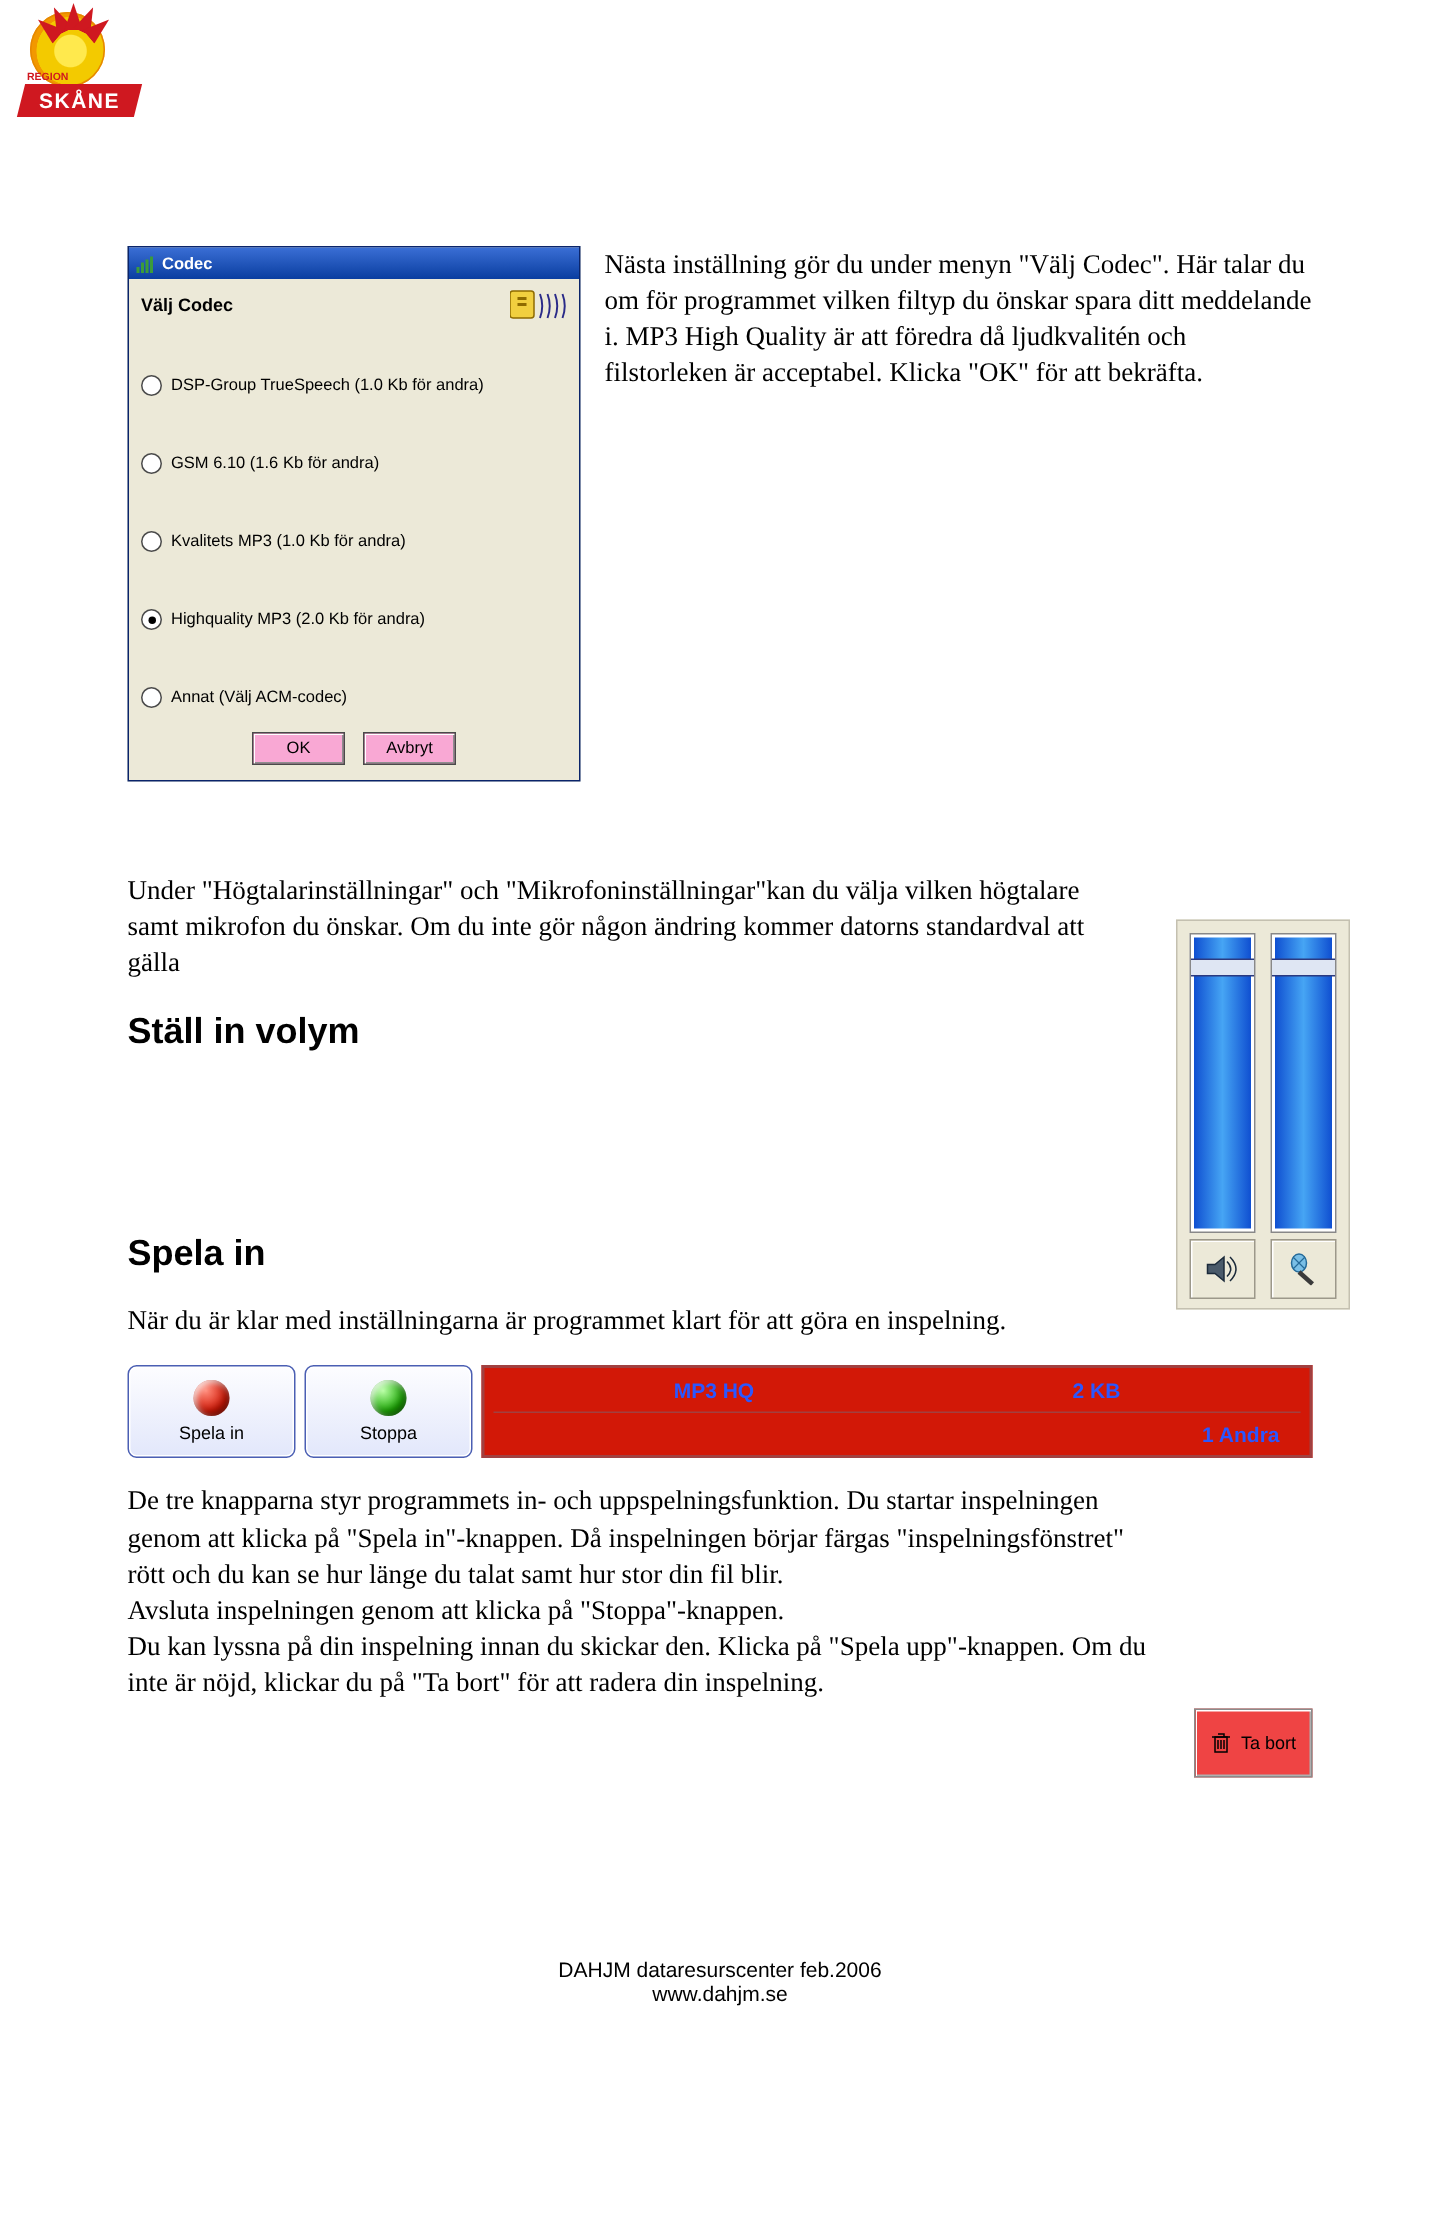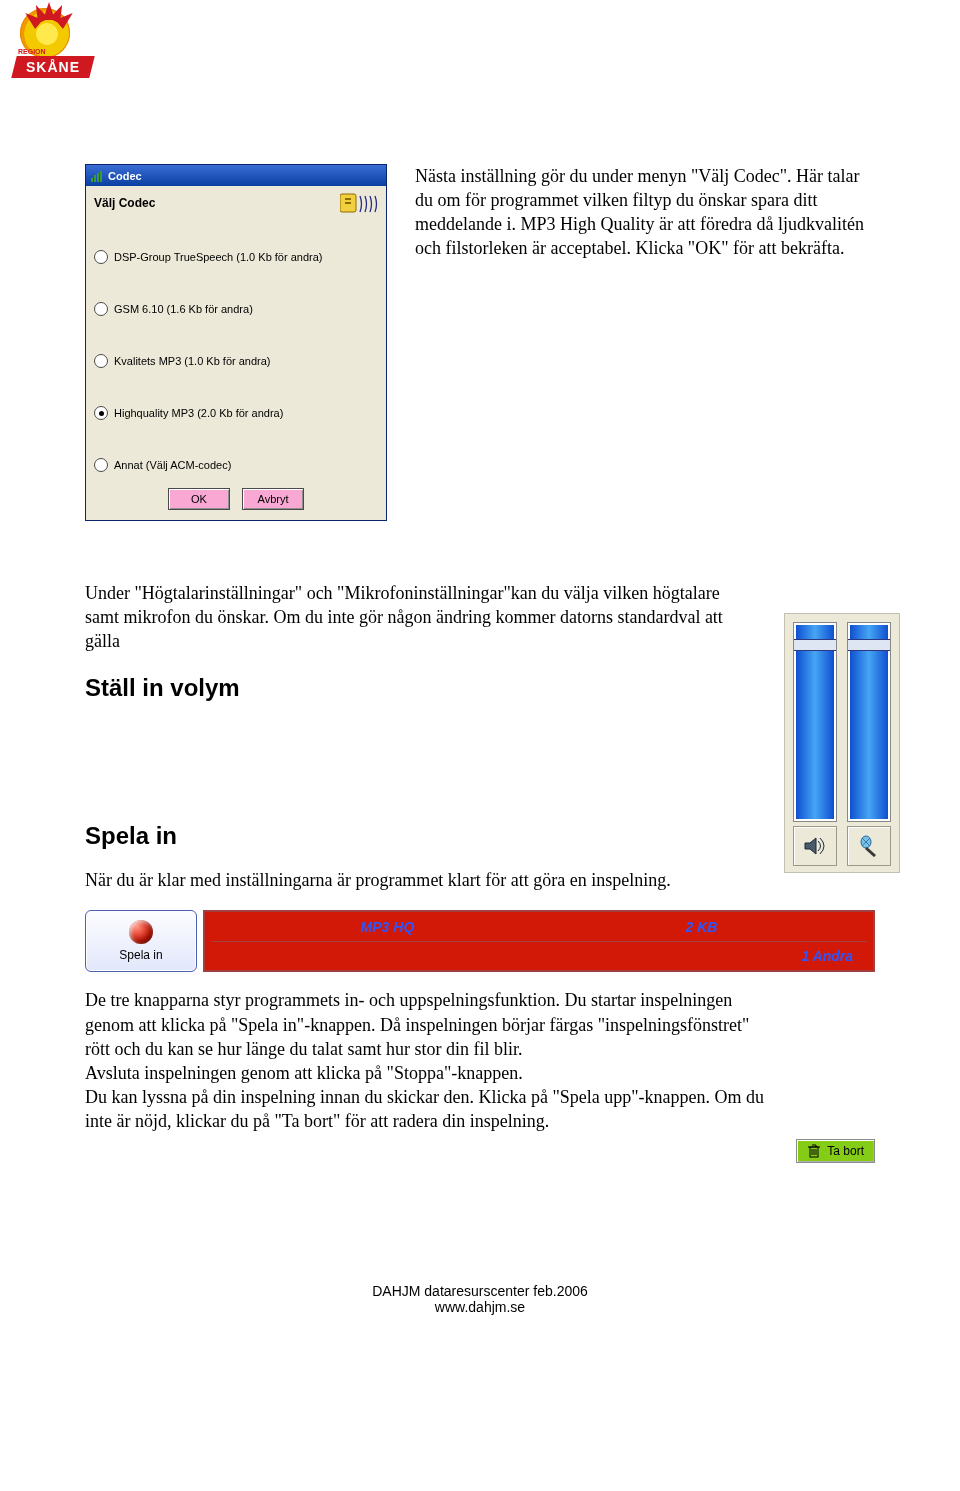--- a/index.html
+++ b/index.html
@@ -20,21 +20,21 @@
   .r5{transform:translateX(-6px) rotate(50deg);}
   .skane-bar{position:absolute;left:0;top:48px;width:78px;height:22px;background:#cf1820;
              color:#fff;font-weight:bold;font-size:14px;text-align:center;line-height:22px;
              transform:skewX(-14deg);letter-spacing:1px;}
   .skane-bar span{display:block;transform:skewX(14deg);}
   .region{position:absolute;left:4px;top:40px;font-size:7px;color:#cf1820;font-weight:bold;}
 
   .page{padding:86px 85px 20px 85px;position:relative;}
 
   
-  .codec-area{display:flex;gap:28px;align-items:flex-start;margin-bottom:60px;}
+  .codec-area{display:flex;gap:16px;align-items:flex-start;margin-bottom:60px;}
   .codec-dlg{
     width:300px;border:1px solid #0a246a;background:#ece9d8;font-size:11px;
     font-family:Tahoma,Arial,sans-serif;
   }
   .titlebar{
     height:21px;background:linear-gradient(#3a6ed5,#0a3ea0);color:#fff;
     display:flex;align-items:center;padding:0 4px;font-size:11px;font-weight:bold;
   }
   .titlebar svg{margin-right:4px;}
   .codec-body{padding:6px 8px 10px 8px;}
@@ -75,25 +75,25 @@
   .circ{width:24px;height:24px;border-radius:50%;
         box-shadow:inset -3px -3px 6px rgba(0,0,0,.35),inset 2px 2px 4px rgba(255,255,255,.8);}
   .c-red{background:radial-gradient(circle at 35% 30%,#ff8b7a,#d21907 60%,#7e0b00);}
   .c-green{background:radial-gradient(circle at 35% 30%,#b7ffa4,#1eaa06 60%,#0b5d00);}
   .play{width:0;height:0;border-top:12px solid transparent;border-bottom:12px solid transparent;
         border-left:20px solid #1867e0;filter:drop-shadow(1px 1px 1px rgba(0,0,0,.4));}
   .statbox{flex:1;border:2px solid #a14040;background:#d21807;color:#fff;font-size:14px;
            display:flex;flex-direction:column;}
   .statrow{flex:1;display:flex;align-items:center;justify-content:space-around;padding:0 20px;}
   .statbox hr{border:none;border-top:1px solid #a14040;margin:0 6px;}
-  .blue{color:#2b57ff;font-weight:bold;font-style:italic;}
+  .blue{color:#2b57ff;font-weight:bold;}
 
   
   .delbtn{display:inline-flex;align-items:center;gap:6px;border:1px solid #8b8b8b;
-          background:#84cc16;padding:3px 10px;font-size:12px;float:right;margin-top:6px;
+          background:#ef4444;padding:14px 10px;font-size:12px;float:right;margin-top:6px;
           box-shadow:inset 1px 1px 0 #fff,inset -1px -1px 0 #b0b0b0;}
   .clearfix::after{content:"";display:block;clear:both;}
 
   .footer{text-align:center;font-size:14px;margin-top:120px;font-family:Arial;}
 </style>
 </head>
 <body>
 
 <div class="logo">
   <div class="sun"></div>
@@ -201,20 +201,24 @@
 
   <div style="margin-top:120px;">
     <h2>Spela in</h2>
     <p class="serif">När du är klar med inställningarna är programmet klart för att göra en inspelning.</p>
 
     <div class="recbar">
       <div class="recbtn">
         <div class="circ c-red"></div>
         <span>Spela in</span>
       </div>
+      <div class="recbtn">
+        <div class="circ c-green"></div>
+        <span>Stoppa</span>
+      </div>
       <div class="statbox">
         <div class="statrow">
           <span class="blue">MP3 HQ</span>
           <span class="blue">2 KB</span>
         </div>
         <hr>
         <div class="statrow" style="justify-content:flex-end;">
           <span class="blue">1 Andra</span>
         </div>
       </div>

